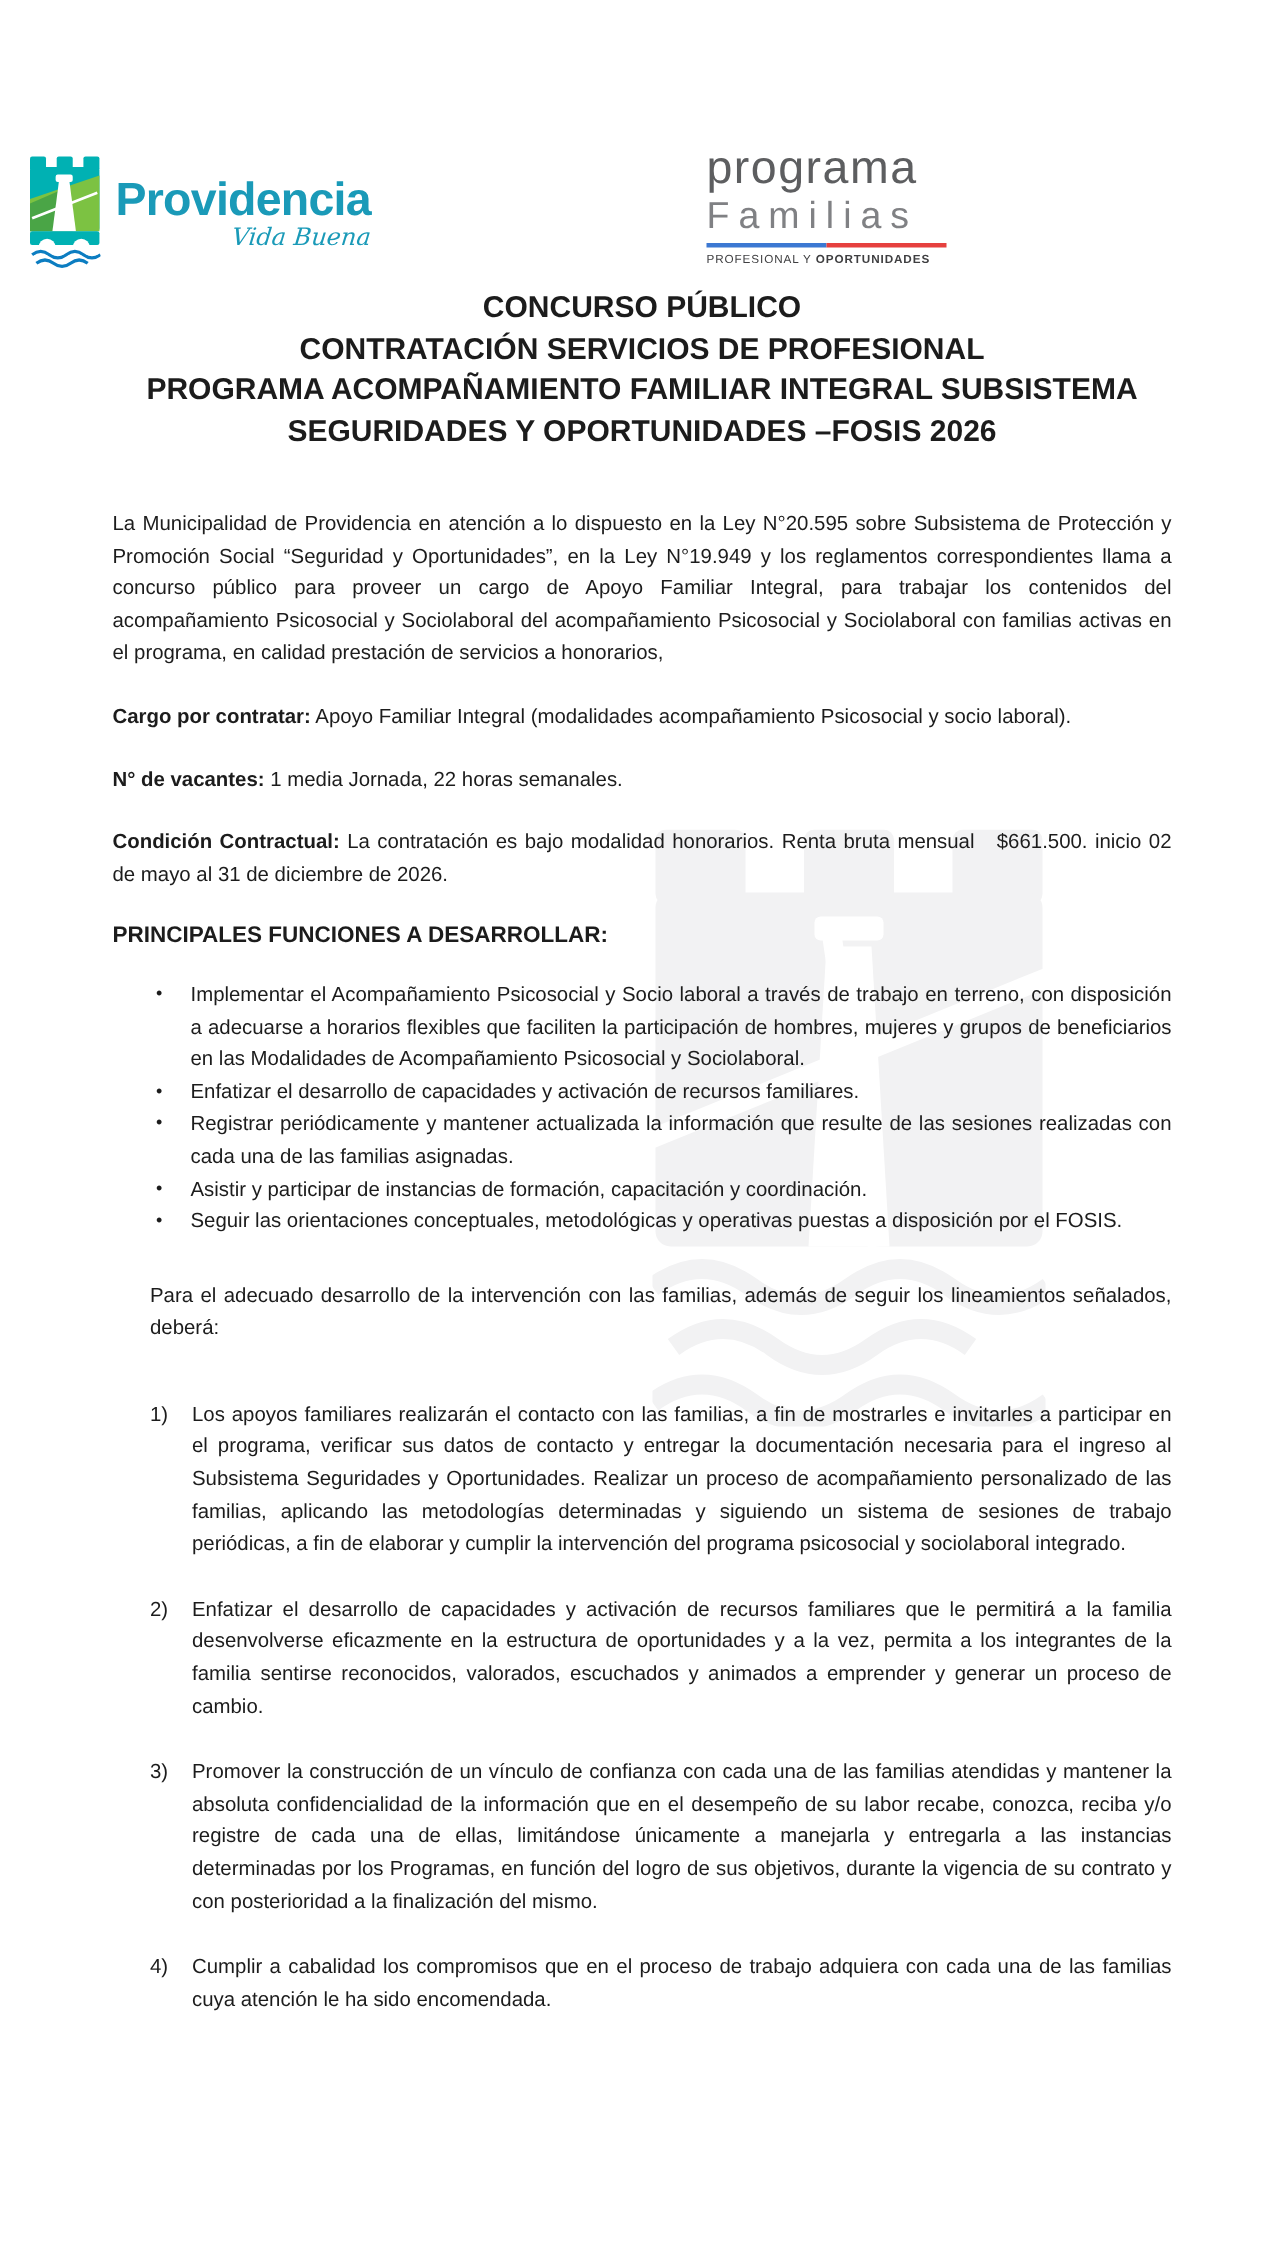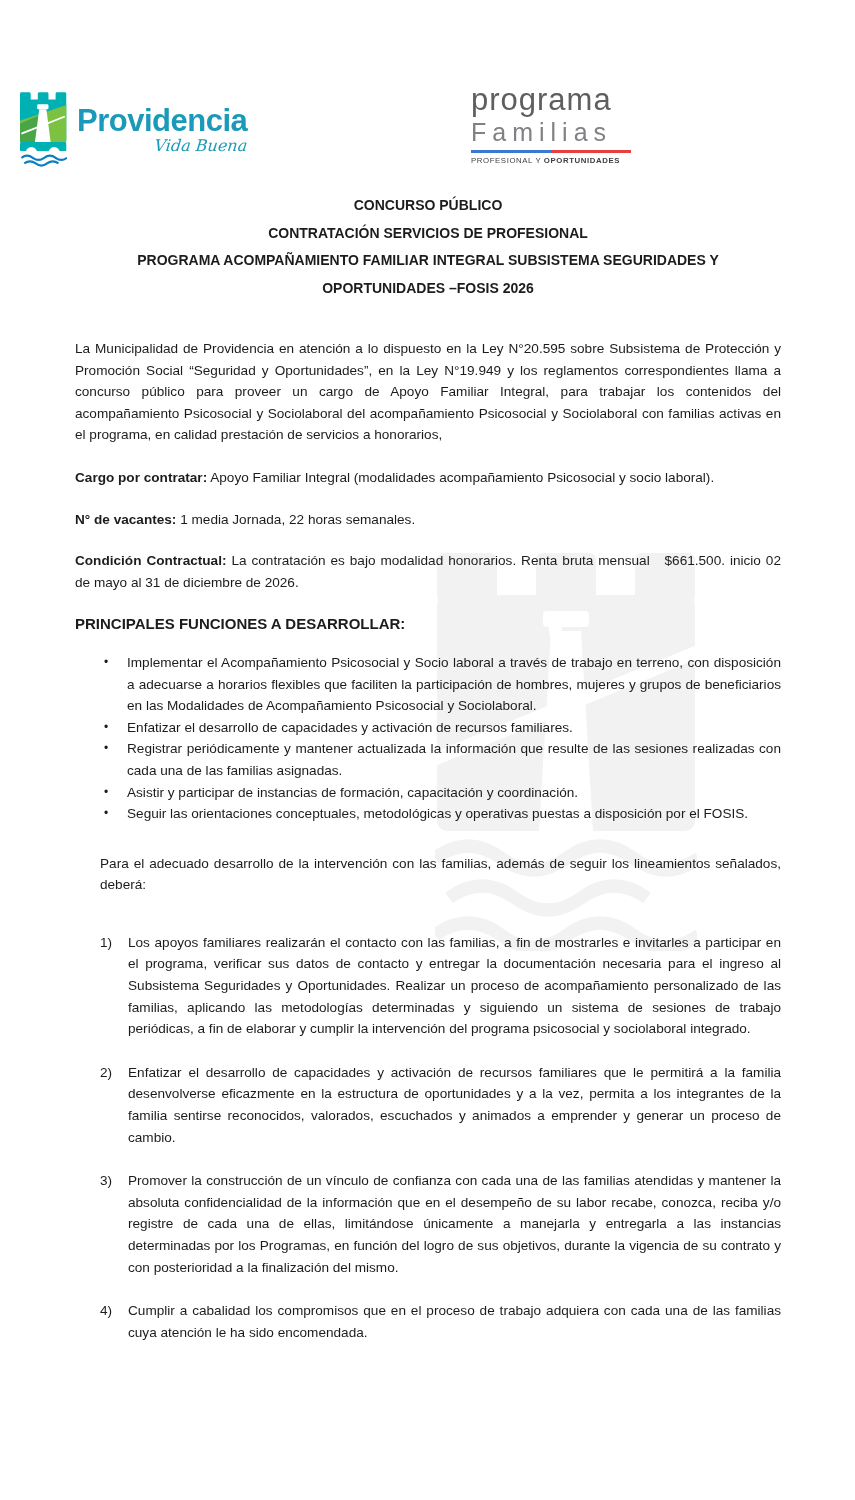--- a/index.html
+++ b/index.html
@@ -5,21 +5,21 @@
   html,body{margin:0;padding:0;background:#ffffff;}
   .page{
     position:relative;
     width:855px;height:1500px;
     background:#ffffff;
     font-family:"Liberation Sans",sans-serif;
     color:#1c1c1c;
     overflow:hidden;
   }
   
-  .header{position:absolute;left:0;top:4px;width:686px;height:185px;}
+  .header{position:absolute;left:0;top:16px;width:686px;height:185px;}
   .prov-logo{position:absolute;left:20px;top:88px;display:flex;align-items:flex-start;}
   .prov-castle{width:47px;height:76px;display:block;}
   .prov-text{margin-left:10px;margin-top:14px;}
   .prov-name{
     font-size:31px;font-weight:bold;letter-spacing:-0.5px;
     color:#1a9ab8;line-height:30px;
   }
   .prov-tagline{
     text-align:right;color:#1a9ab8;font-style:italic;
     font-family:"DejaVu Serif",serif;font-size:16px;line-height:20px;
@@ -33,21 +33,21 @@
   .prog-sub{margin-top:3px;font-size:7.8px;color:#3f3f41;letter-spacing:0.6px;white-space:nowrap;}
   .prog-sub .b{font-weight:bold;}
   
   .watermark{position:absolute;left:435px;top:553px;width:262px;height:398px;z-index:0;}
   
   .content{
     position:absolute;left:75px;top:192px;width:706px;z-index:1;
     font-size:13.6px;line-height:21.6px;text-align:justify;
   }
   .h-org{text-align:center;font-weight:bold;font-size:14px;line-height:18px;margin:0 0 35px 0;}
-  .h-title{text-align:center;font-weight:bold;font-size:14px;line-height:27.5px;margin:0 0 36px 0;}
+  .h-title{text-align:center;font-weight:bold;font-size:20px;line-height:27.5px;margin:0 0 36px 0;}
   .para{margin:0 0 21px 0;}
   .field{margin:0 0 20px 0;}
   .field b{font-weight:bold;}
   .h-func{font-weight:bold;font-size:15px;text-align:left;margin:19px 0 17px 0;}
   .bullets{margin:0;padding:0;list-style:none;}
   .bullet-item{display:flex;margin:0;}
   .bullet-mark{width:23px;padding-left:29px;flex:none;font-size:12px;}
   .bullet-text{flex:1;text-align:justify;}
   .num-item{display:flex;margin:0 0 22px 0;}
   .num-mark{width:28px;padding-left:25px;flex:none;}

